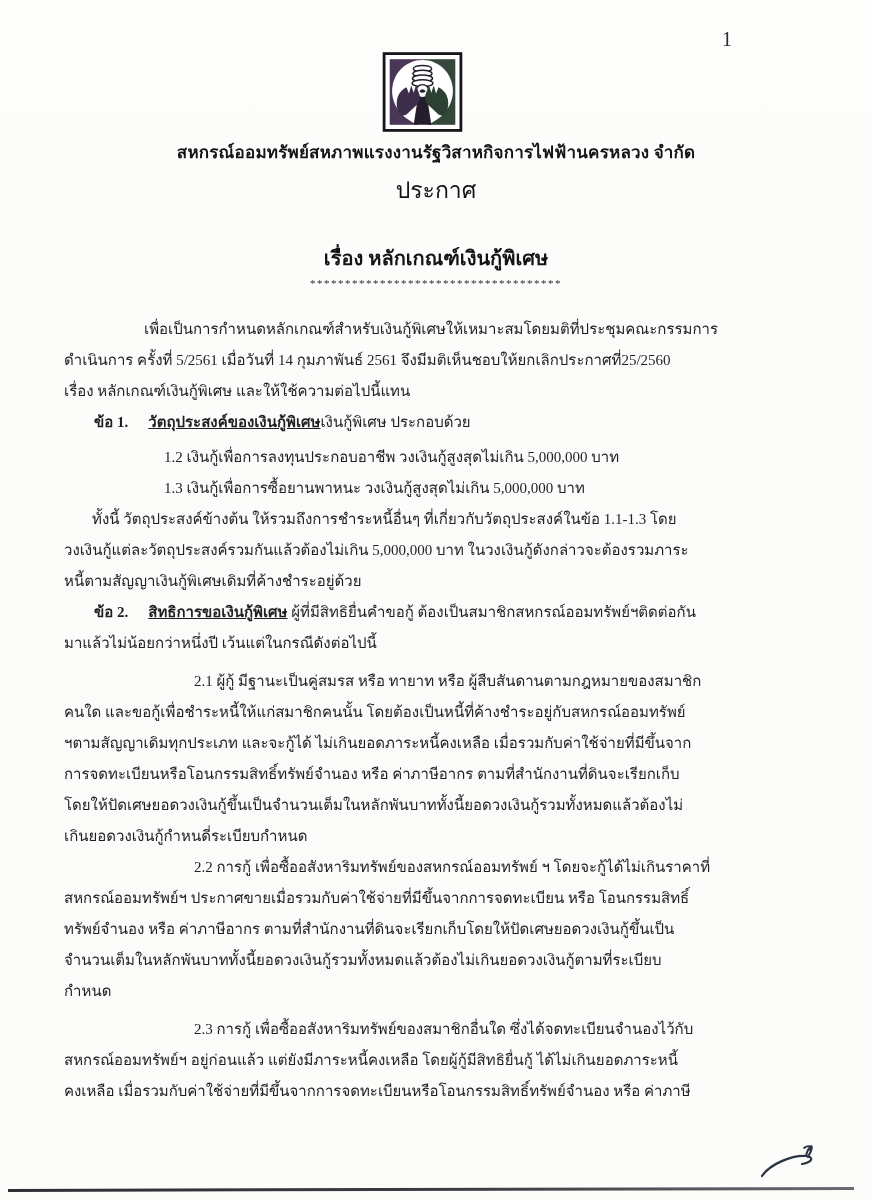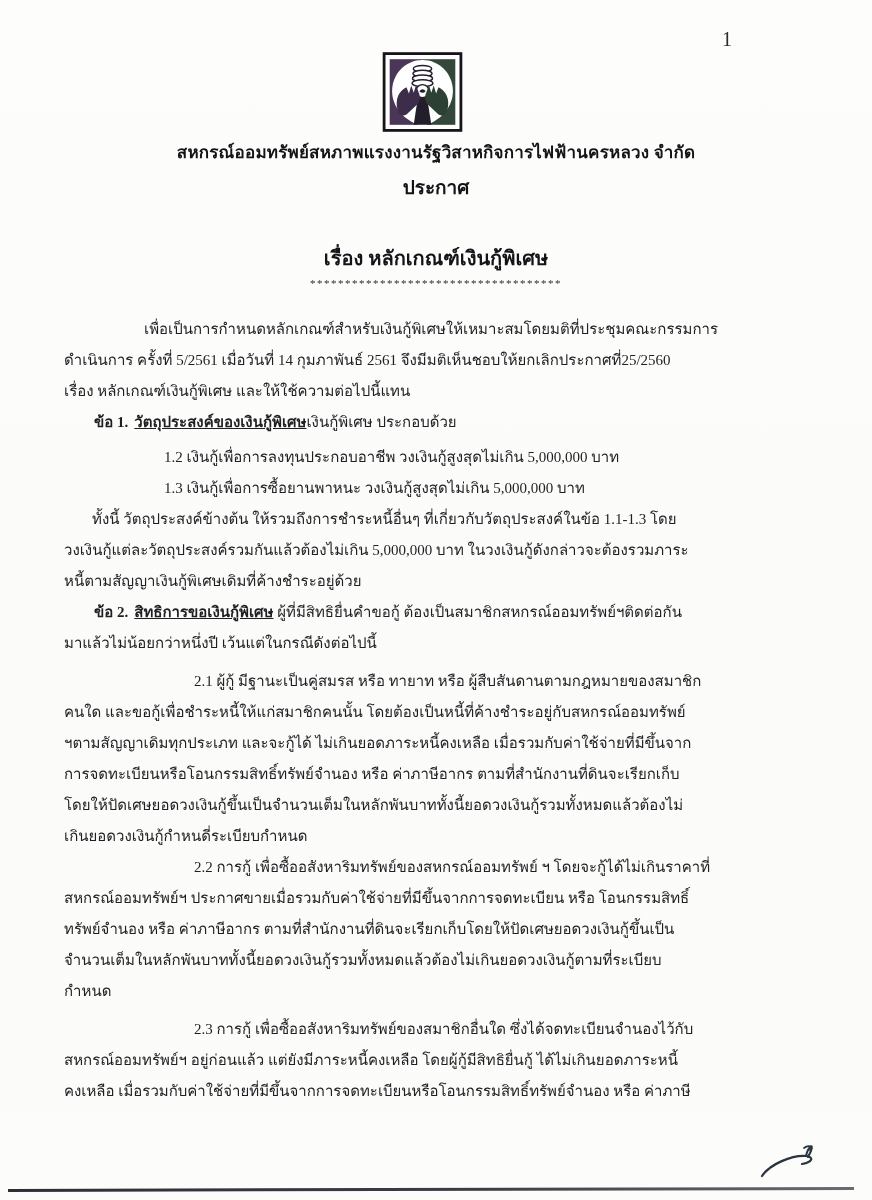--- a/index.html
+++ b/index.html
@@ -15,41 +15,41 @@
   .page-number{
     position:absolute;top:28px;left:722px;
     font-size:20px;color:#2a2a30;
   }
   .logo{
     position:absolute;top:52px;left:378px;width:89px;height:80px;
   }
   .logo svg{width:100%;height:100%;display:block;}
   .center{position:absolute;left:0;right:0;text-align:center;color:#141418;}
   .org-name{top:138px;font-size:17px;font-weight:bold;letter-spacing:.2px;}
-  .doc-type{top:172px;font-size:19px;font-weight:bold;}
+  .doc-type{top:172px;font-size:23px;font-weight:normal;}
   .doc-number{top:208px;font-size:20px;font-weight:bold;}
   .doc-subject{top:242px;font-size:20px;font-weight:bold;}
   .stars{top:277px;font-size:11px;letter-spacing:1.5px;color:#2b2b33;}
   .body{
     position:absolute;top:314px;left:64px;width:760px;
     font-size:15px;line-height:31px;
   }
   .line{white-space:nowrap;}
   .intro .line:first-child{padding-left:80px;}
   .items1{margin-top:4px;}
   .items1 .line:nth-child(1){padding-left:100px;}
   .items1 .line:nth-child(2){padding-left:100px;}
   .items1 .line:nth-child(3){padding-left:64px;}
   .p2 .line:first-child{padding-left:28px;}
   .sec-head{padding-left:30px;}
   .sub .line:first-child{padding-left:130px;}
   .gap-before{margin-top:7px;}
   .bold{font-weight:bold;}
   .underline{text-decoration:underline;}
-  .lbl{margin-right:6px;}
+  .lbl{margin-right:20px;}
   .signature{
     position:absolute;top:1136px;left:756px;width:84px;height:52px;
   }
   .scan-edge{
     position:absolute;top:1188px;left:8px;width:846px;height:3px;
     background:linear-gradient(90deg,#2e2e37 0%,#3c3c45 55%,#6a6a72 100%);
     transform:rotate(-0.12deg);
   }
 </style>
 </head>

